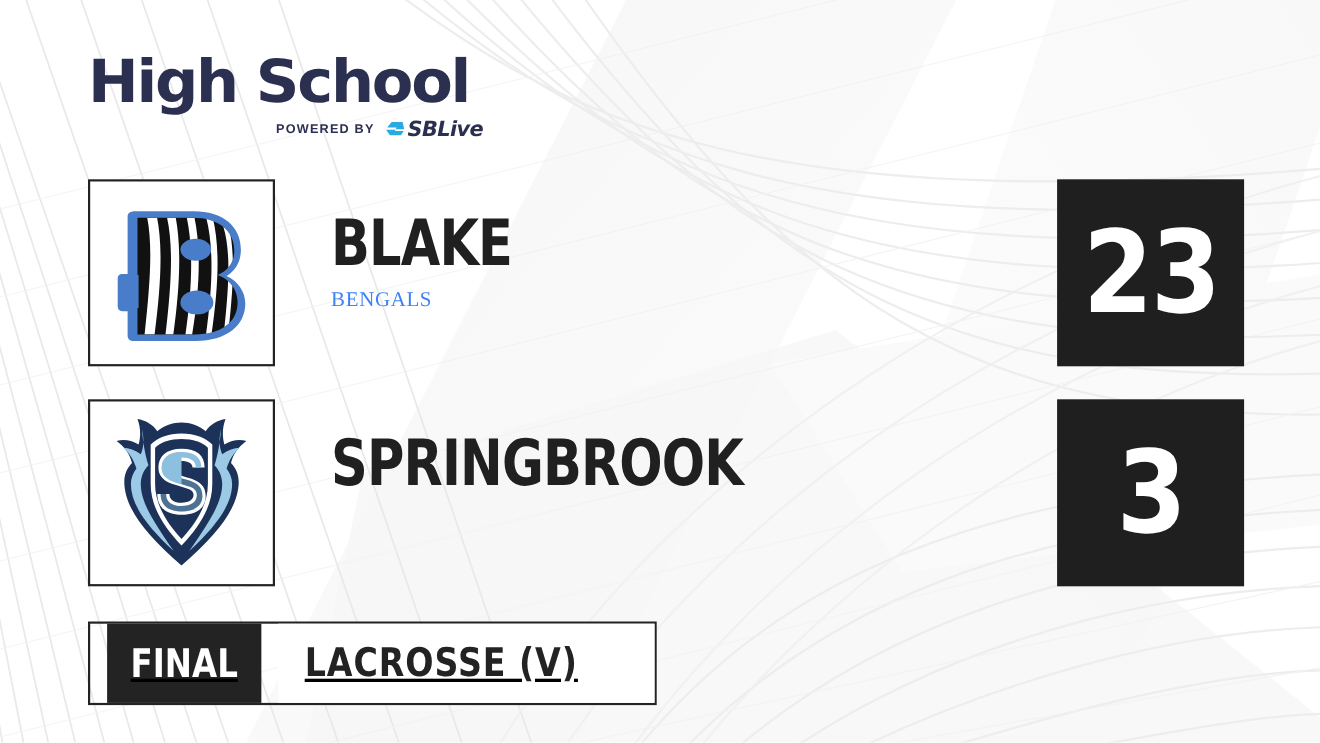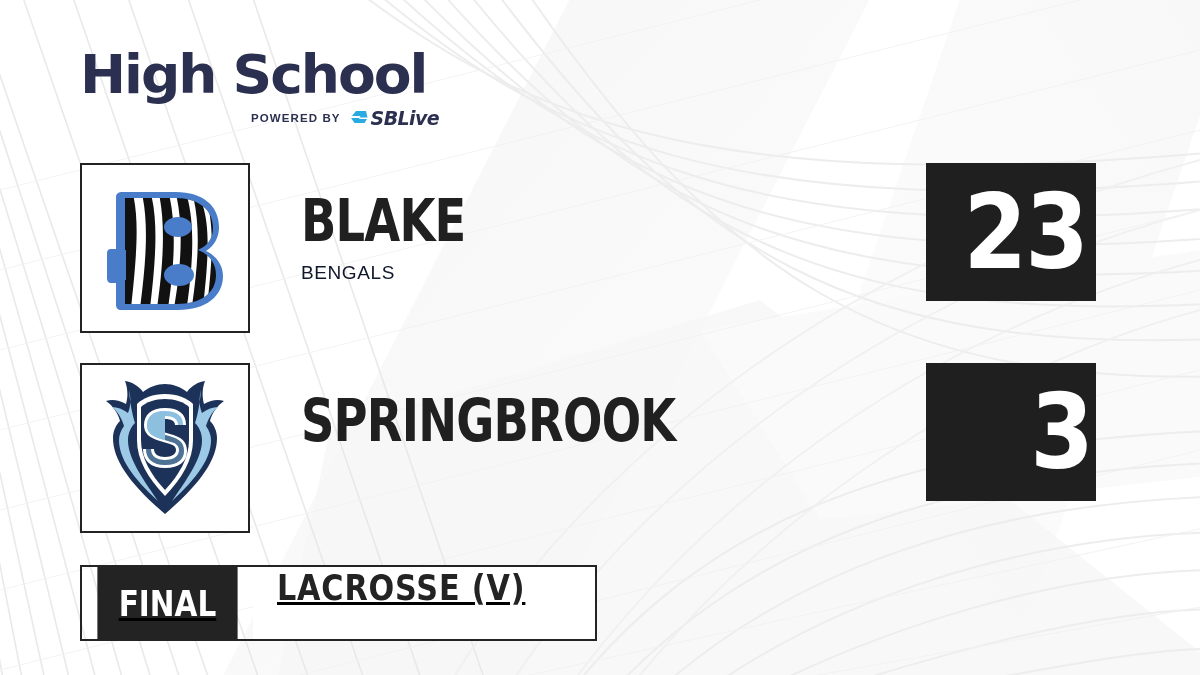--- a/index.html
+++ b/index.html
@@ -66,32 +66,32 @@
     font-weight:bold;
     font-size:58px;
     line-height:0.98;
     letter-spacing:-1px;
     color:#202020;
     transform:scaleX(0.80);
     transform-origin:left center;
     white-space:nowrap;
   }
   .team-mascot {
-    font-family:Liberation Sans, sans-serif;
+    font-family:Liberation Serif, serif;
     font-size:19px;
     letter-spacing:0.6px;
-    color:#0f172a;
+    color:#3b82f6;
     margin-top:12px;
     white-space:nowrap;
   }
 
   .team-score-box {
-    position:absolute; top:0; left:846px; width:170px; height:138px;
+    position:absolute; top:0; left:881px; width:170px; height:170px;
     background:#1f1f1f;
-    display:flex; align-items:center; justify-content:flex-end;
+    display:flex; align-items:center; justify-content:center;
   }
   .team-score {
     font-family:"DejaVu Sans", sans-serif;
     font-weight:bold;
     font-size:104px;
     line-height:1;
     color:#ffffff;
     letter-spacing:-2px;
     transform:scaleX(0.88);
   }
@@ -105,21 +105,21 @@
   }
   #status-state {
     background:#232323; color:#ffffff;
     display:flex; align-items:center; justify-content:center;
     padding:0 26px;
     font-family:"DejaVu Sans", sans-serif; font-weight:bold;
     font-size:36px; letter-spacing:0px; transform:scaleX(0.82);
   }
   #status-sport {
     background:#ffffff; color:#232323;
-    display:flex; align-items:flex-start; justify-content:flex-start;
+    display:flex; align-items:center; justify-content:flex-start;
     padding:0 22px 0 24px;
     font-family:"DejaVu Sans", sans-serif; font-weight:bold;
     font-size:36px; letter-spacing:1px; white-space:nowrap;
   }
   #status-sport-inner { transform:scaleX(0.84); transform-origin:left center; }
 </style>
 </head>
 <body>
 
 <div id="bg-layer">

